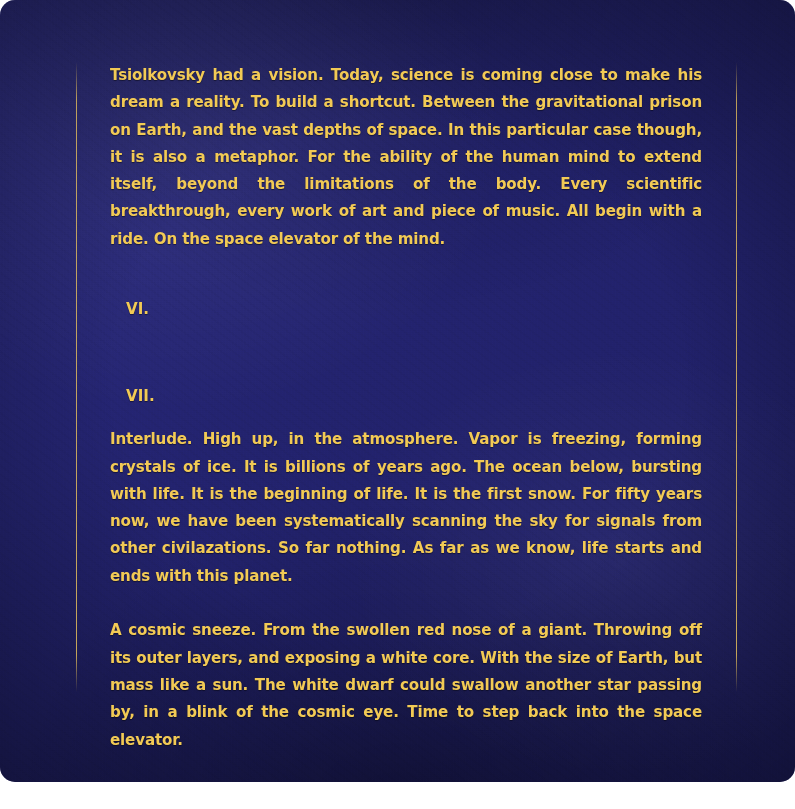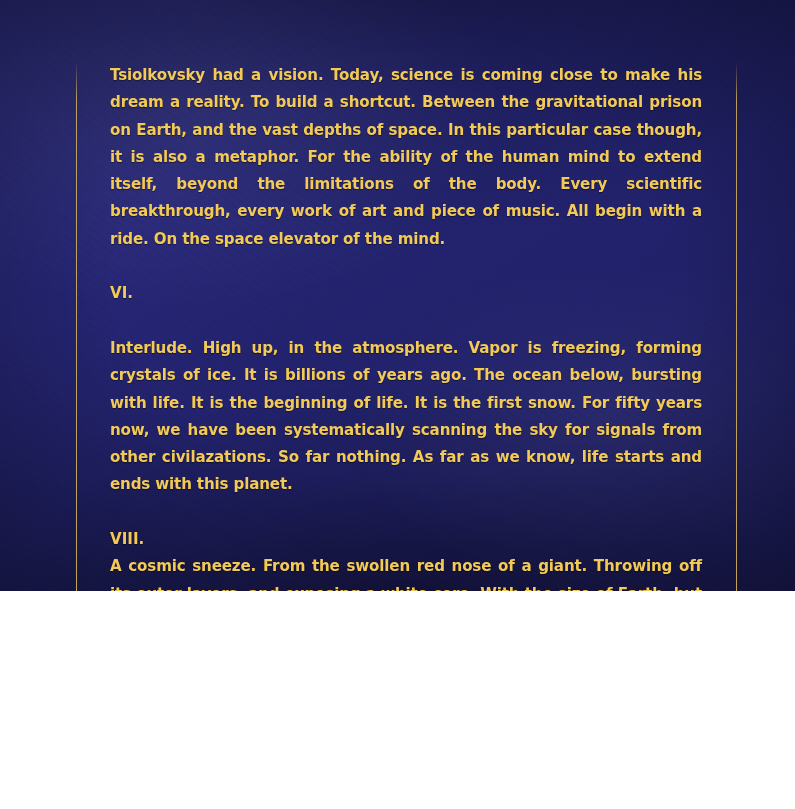--- a/index.html
+++ b/index.html
@@ -8,29 +8,30 @@
   }
   body {
     width: 795px;
     height: 809px;
     overflow: hidden;
     font-family: "DejaVu Sans", sans-serif;
   }
   .page {
     position: relative;
     width: 795px;
-    height: 591px;
+    height: 782px;
     background-color: #27277a;
     background-image:
       radial-gradient(ellipse 60% 50% at 22% 18%, rgba(255,255,255,0.055), rgba(0,0,0,0) 70%),
       radial-gradient(ellipse 50% 40% at 78% 72%, rgba(255,255,255,0.04), rgba(0,0,0,0) 70%),
       radial-gradient(ellipse 70% 60% at 50% 105%, rgba(0,0,0,0.35), rgba(0,0,0,0) 70%),
       radial-gradient(ellipse 80% 70% at 50% -8%, rgba(0,0,0,0.30), rgba(0,0,0,0) 70%),
       linear-gradient(145deg, #2c2c84 0%, #23236f 45%, #1e1e62 100%);
     overflow: hidden;
+    border-radius: 15px;
   }
   
   .grain {
     position: absolute;
     inset: 0;
     pointer-events: none;
     opacity: 0.5;
     background-image:
       repeating-linear-gradient(0deg, rgba(255,255,255,0.018) 0px, rgba(255,255,255,0.018) 1px, rgba(0,0,0,0.02) 1px, rgba(0,0,0,0.02) 2px),
       repeating-linear-gradient(90deg, rgba(255,255,255,0.015) 0px, rgba(255,255,255,0.015) 1px, rgba(0,0,0,0.018) 1px, rgba(0,0,0,0.018) 3px),
@@ -70,21 +71,21 @@
     text-shadow: 0 1px 1px rgba(0,0,0,0.45);
     margin: 0;
   }
   .section-num {
     color: #f2ca55;
     font-family: "DejaVu Sans", sans-serif;
     font-size: 15.1px;
     font-weight: bold;
     line-height: 27.3px;
     text-shadow: 0 1px 1px rgba(0,0,0,0.45);
-    margin: 0;
+    margin: 16px;
   }
   .gap-block { height: 27.3px; }
 </style>
 </head>
 <body>
 
 <div class="page">
   <div class="grain"></div>
   <div class="vignette"></div>
 
@@ -94,21 +95,21 @@
   <div class="content">
 
     <p class="para">Tsiolkovsky had a vision. Today, science is coming close to make his dream a reality. To build a shortcut. Between the gravitational prison on Earth, and the vast depths of space. In this particular case though, it is also a metaphor. For the ability of the human mind to extend itself, beyond the limitations of the body. Every scientific breakthrough, every work of art and piece of music. All begin with a ride. On the space elevator of the mind.</p>
 
     <div class="gap-block"></div>
 
     <p class="section-num">VI.</p>
 
     <div class="gap-block"></div>
 
+    <p class="section-num">VII.</p>
     <p class="para">Interlude. High up, in the atmosphere. Vapor is freezing, forming crystals of ice. It is billions of years ago. The ocean below, bursting with life. It is the beginning of life. It is the first snow. For fifty years now, we have been systematically scanning the sky for signals from other civilazations. So far nothing. As far as we know, life starts and ends with this planet.</p>
 
     <div class="gap-block"></div>
 
-    <p class="section-num">VIII.</p>
     <p class="para">A cosmic sneeze. From the swollen red nose of a giant. Throwing off its outer layers, and exposing a white core. With the size of Earth, but mass like a sun. The white dwarf could swallow another star passing by, in a blink of the cosmic eye. Time to step back into the space elevator.</p>
 
   </div>
 </div>
 
 </body></html>

